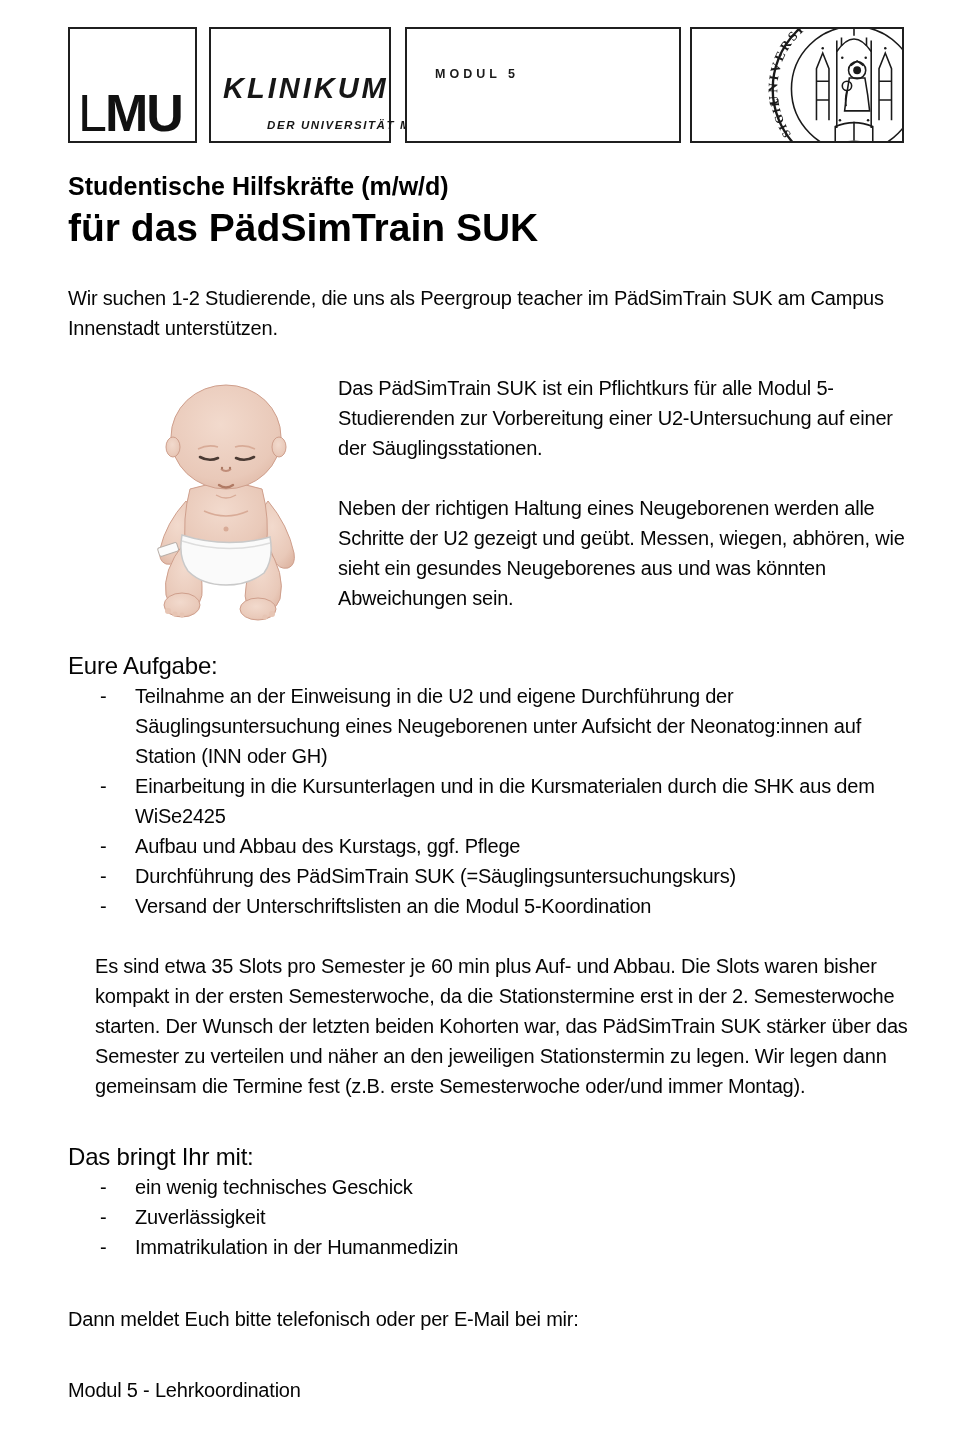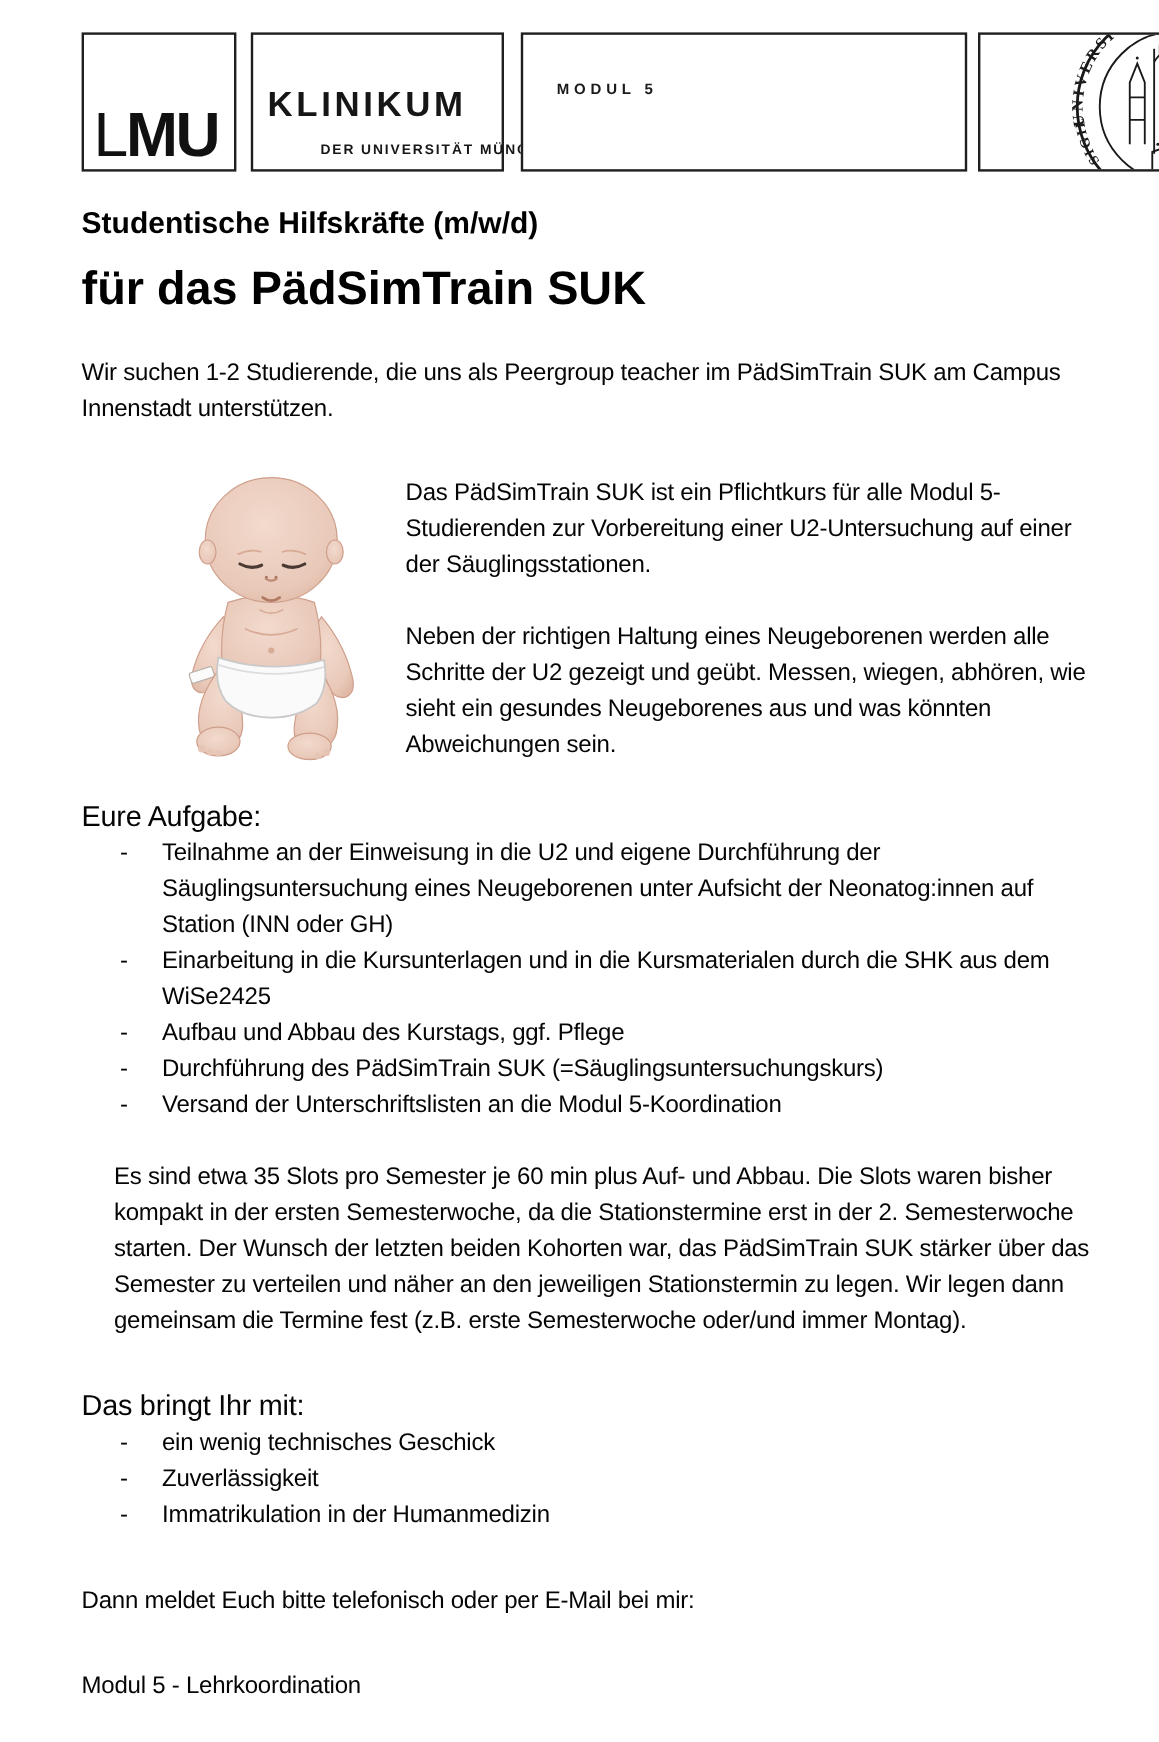--- a/index.html
+++ b/index.html
@@ -23,42 +23,42 @@
     height: 144px;
   }
   .hbox { border: 2px solid #1f1f1f; height: 116px; background: #fff; flex: none; }
   .box-lmu { width: 129px; position: relative; }
   .lmu-word {
     position: absolute; left: 8px; bottom: 2px;
     font-size: 52px; line-height: 1; letter-spacing: -2px; color: #111;
   }
   .lmu-word .l { font-weight: 400; font-stretch: condensed; }
   .lmu-word .mu { font-weight: 800; }
-  .box-klinikum { width: 211px; margin-left: 12px; display: flex; flex-direction: column; justify-content: flex-end; padding: 0 10px 10px 12px; }
+  .box-klinikum { width: 182px; margin-left: 12px; display: flex; flex-direction: column; justify-content: flex-end; padding: 0 10px 10px 12px; font-style: italic; }
   .klinikum-title { font-size: 29px; font-weight: 700; letter-spacing: 3px; color: #161616; margin-bottom: 14px; white-space: nowrap; }
   .klinikum-sub { font-size: 11.5px; font-weight: 700; letter-spacing: 1.6px; color: #161616; white-space: nowrap; padding-left: 44px; }
-  .box-modul { width: 372px; margin-left: 14px; border-width: 2px; padding: 38px 0 0 28px; }
+  .box-modul { width: 276px; margin-left: 14px; border-width: 2px; padding: 38px 0 0 28px; }
   .modul-label { font-size: 12.5px; font-weight: 700; letter-spacing: 4px; color: #1a1a1a; }
   .box-seal { width: 214px; margin-left: 9px; position: relative; overflow: hidden; }
   .seal-svg { position: absolute; left: 76px; top: -26px; }
 
   
   .content { padding: 0 46px 0 68px; }
 
   .title-block { margin-top: 27px; }
   .title-line1 { font-size: 25px; font-weight: 700; line-height: 1.25; color: #000; }
-  .title-line2 { font-size: 39px; font-weight: 700; line-height: 1.2; margin-top: 16px; color: #000; }
+  .title-line2 { font-size: 39px; font-weight: 700; line-height: 1.2; margin-top: 3px; color: #000; }
 
   .body-text { font-size: 20px; line-height: 30px; letter-spacing: -0.2px; color: #050505; }
 
   .intro { margin-top: 31px; max-width: 860px; }
 
   .course-row { display: flex; margin-top: 30px; }
   .baby-figure { flex: none; width: 212px; height: 248px; margin-left: 52px; }
-  .course-text { margin-left: 6px; max-width: 588px; margin-top: 10px; }
+  .course-text { margin-left: 6px; max-width: 588px; }
   .course-text p + p { margin-top: 30px; }
 
   .section-heading { font-size: 24px; line-height: 30px; letter-spacing: -0.2px; color: #050505; }
 
   .tasks { margin-top: 30px; }
   .dash-list { list-style: none; margin-top: 0; }
   .dash-list li { display: flex; padding-left: 32px; }
   .dash-marker { flex: none; width: 35px; }
   .li-text { max-width: 760px; }
 

